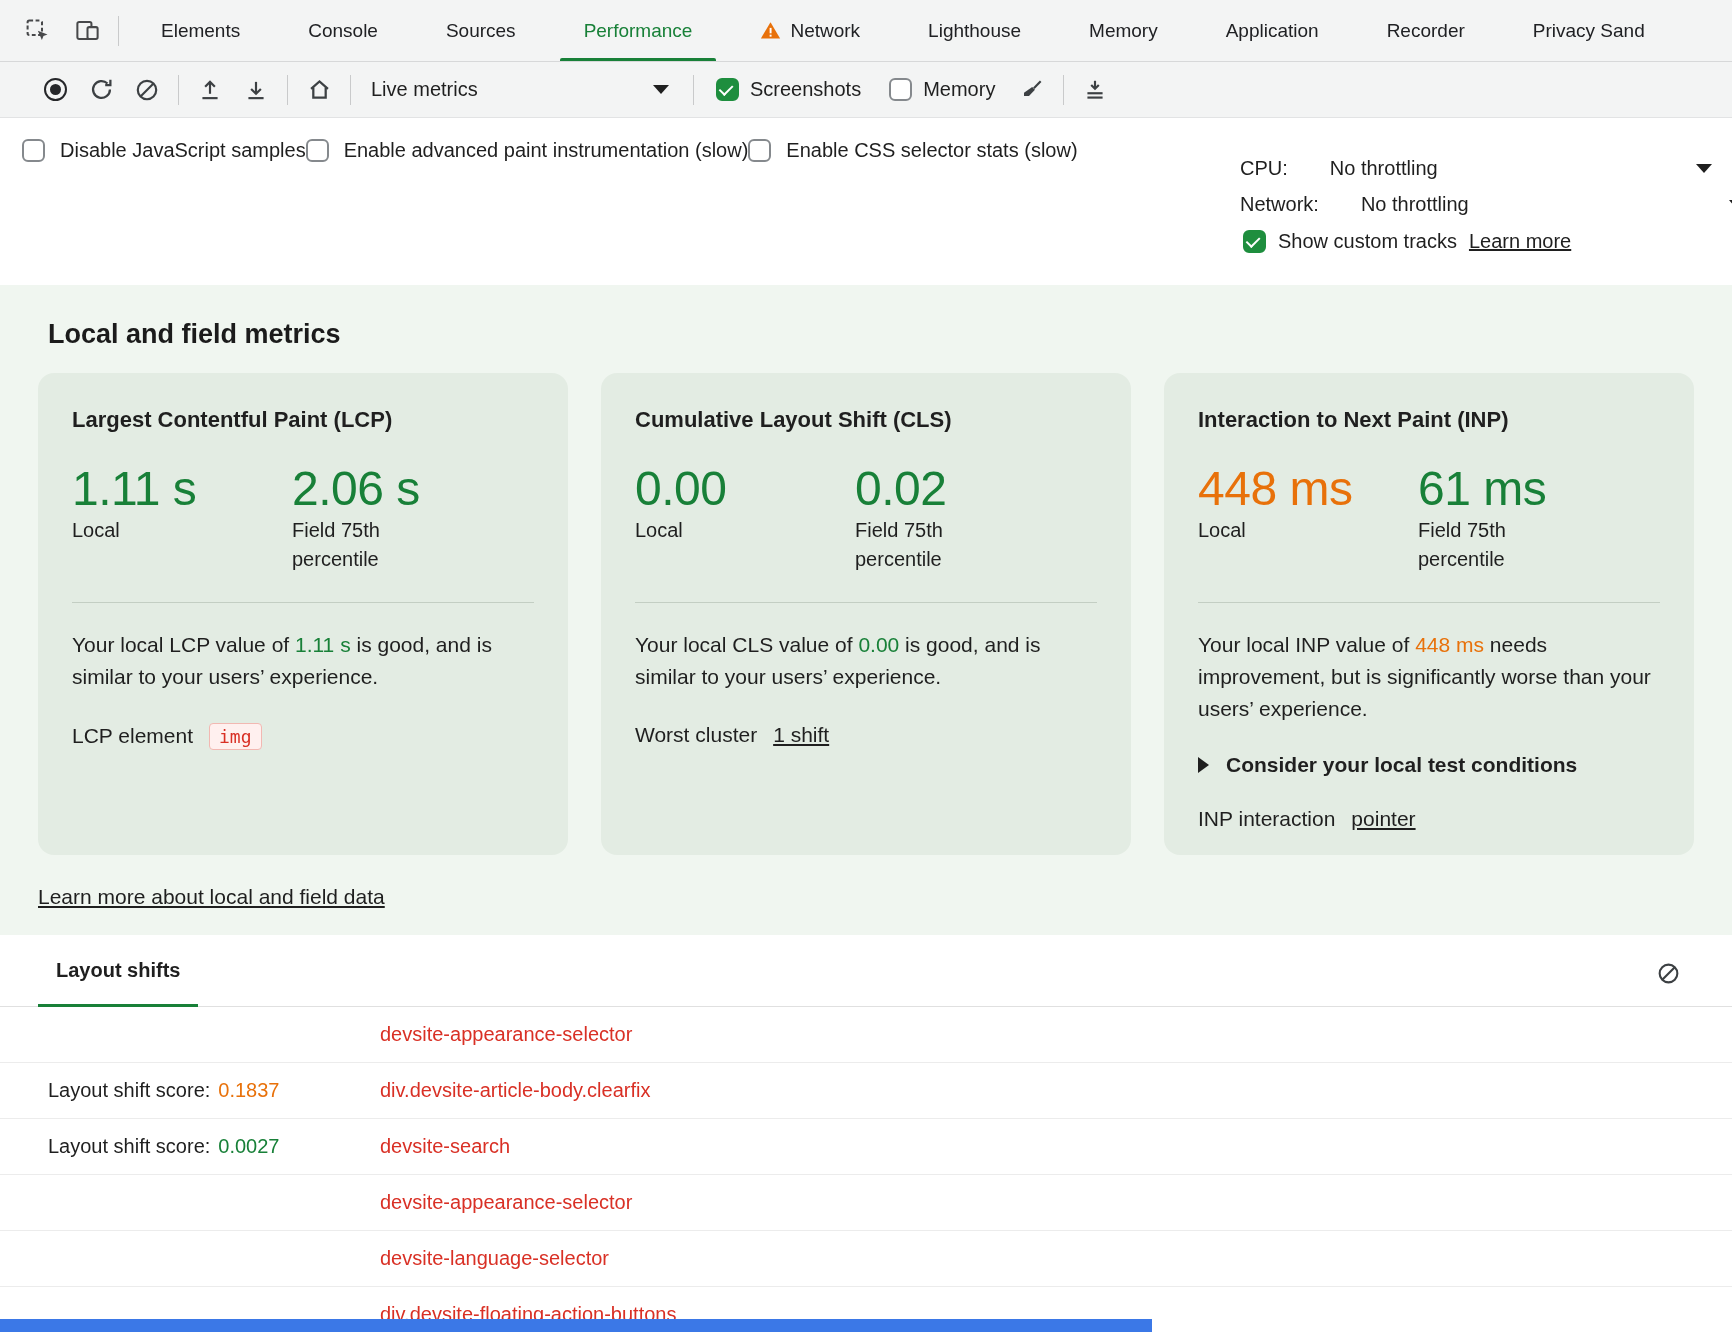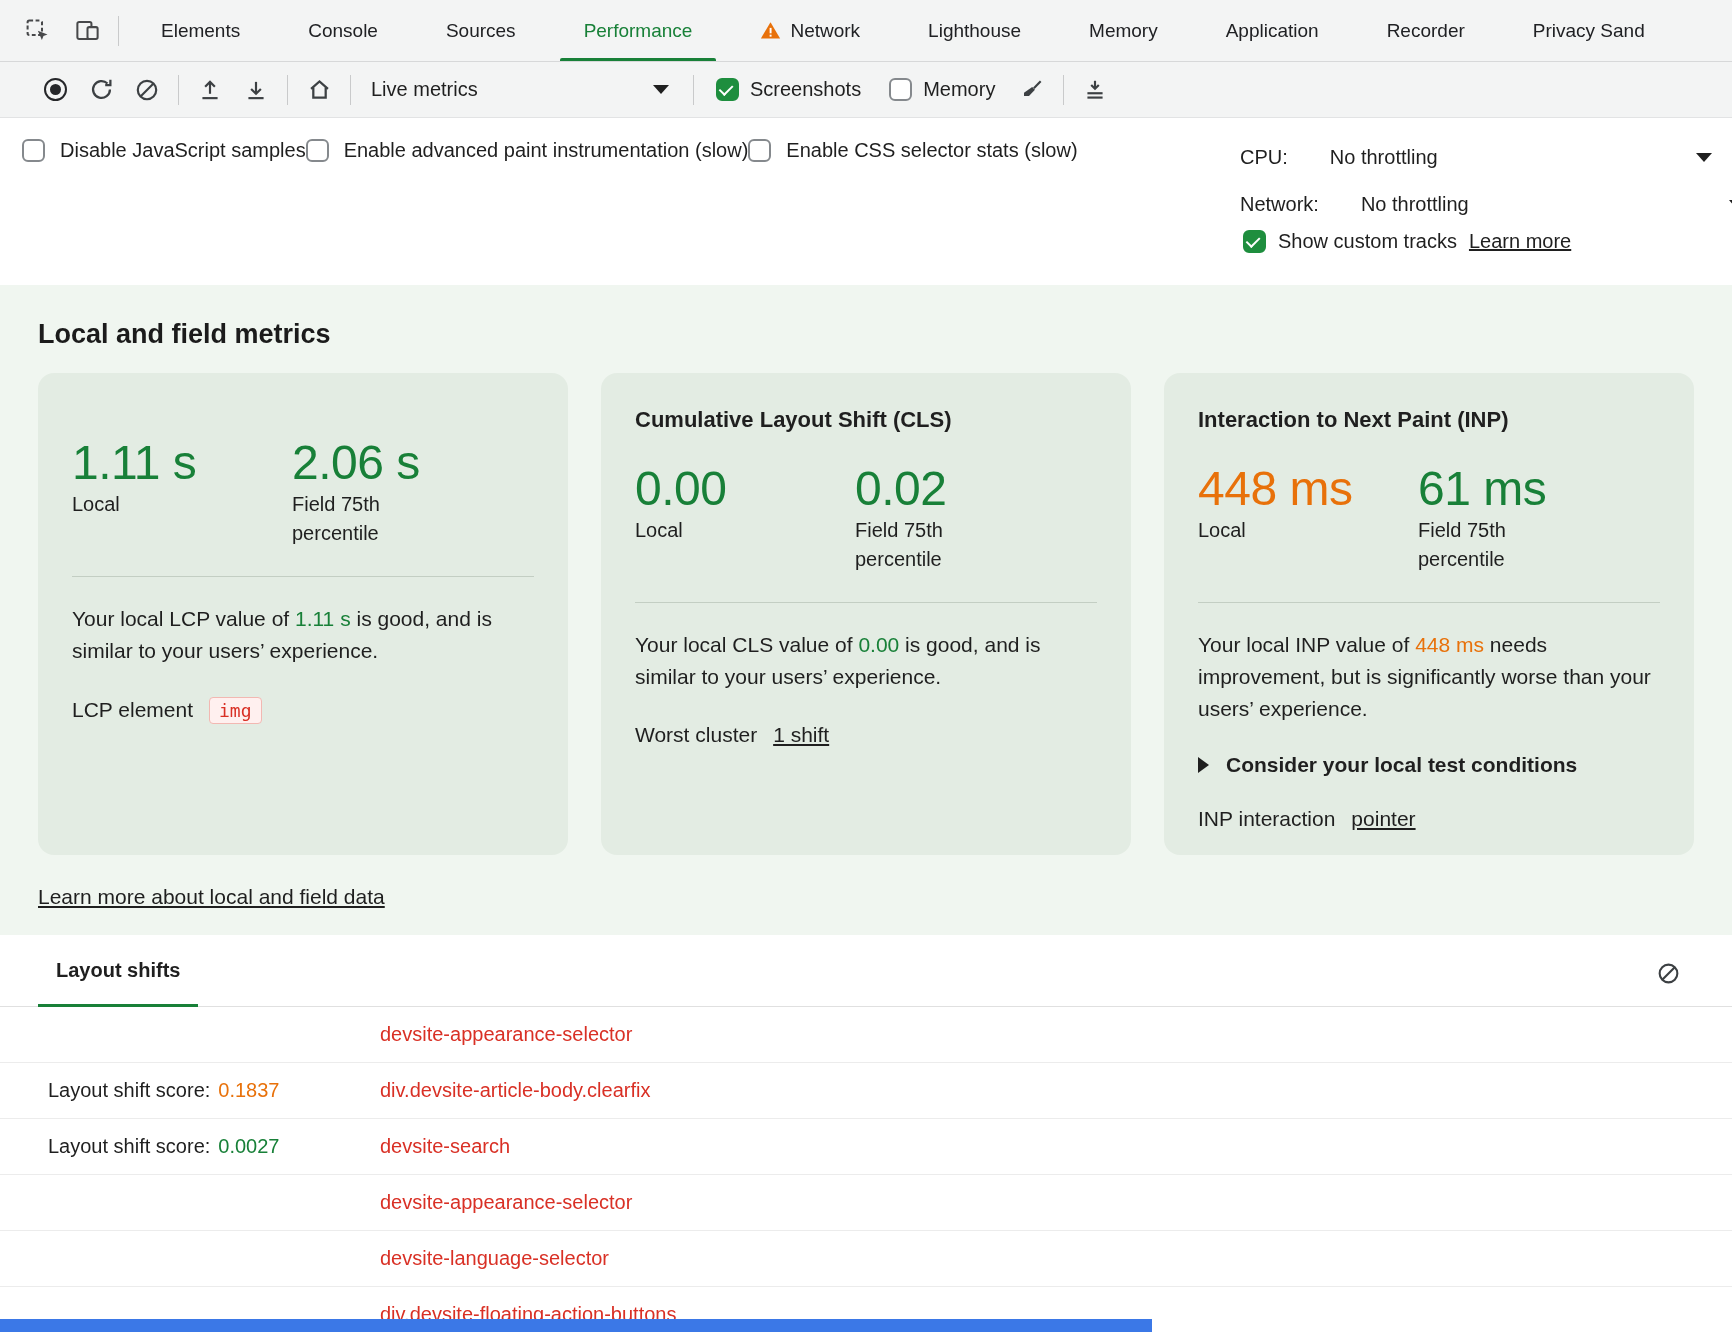--- a/index.html
+++ b/index.html
@@ -66,30 +66,30 @@
     transform: rotate(-45deg) translate(0px, -2px);
   }
 
   
   .settings { position: absolute; top: 118px; left: 0; width: 1732px; height: 167px; background: #fff; }
   .settings-left { padding: 6px 0 0 22px; display: flex; }
   .settings-row { display: flex; align-items: center; gap: 15px; height: 52px; font-size: 20px; }
   .cpu-row, .net-row {
     position: absolute; display: flex; align-items: center; font-size: 20px; height: 44px;
   }
-  .cpu-row { top: 17px; left: 1240px; width: 472px; }
+  .cpu-row { top: 28px; left: 1240px; width: 472px; }
   .net-row { top: 64px; left: 1240px; width: 505px; }
   .throttle-value { margin-left: 42px; }
   .row-spacer { flex: 1; }
   .tracks-row { position: absolute; top: 112px; left: 1243px; display: flex; align-items: center; gap: 12px; font-size: 20px; }
   .dark-link { color: #1f1f1f; text-decoration: underline; cursor: pointer; }
 
   
   .main-green { position: absolute; top: 285px; left: 0; width: 1732px; height: 650px; background: #f0f6f0; }
-  .metrics-heading { margin: 0; position: absolute; top: 34px; left: 38px; font-size: 27px; font-weight: 700; color: #1b1b1b; }
+  .metrics-heading { margin: 0; position: absolute; top: 34px; left: 48px; font-size: 27px; font-weight: 700; color: #1b1b1b; }
   .cards { position: absolute; top: 88px; left: 38px; right: 38px; display: flex; gap: 33px; }
   .card { flex: 1; height: 482px; background: #e3ece3; border-radius: 16px; padding: 34px 34px; }
   .card-title { font-size: 22px; font-weight: 700; }
   .values { display: flex; margin-top: 30px; }
   .vcol-local { width: 220px; flex: none; }
   .metric-value { font-size: 48px; line-height: 1.08; letter-spacing: -0.5px; }
   .metric-value.green { color: #188038; }
   .metric-value.orange { color: #e8710a; }
   .vlabel { font-size: 20px; margin-top: 1px; line-height: 29px; }
   .vlabel.field { max-width: 138px; }
@@ -306,20 +306,21 @@
     <span class="dark-link">Learn more</span>
   </div>
 </div>
 
 <div class="main-green">
   <h1 class="metrics-heading">Local and field metrics</h1>
 
   <div class="cards">
 
     <div class="card">
+      <div class="card-title">Largest Contentful Paint (LCP)</div>
       <div class="values">
         <div class="vcol-local">
           <div class="metric-value green">1.11 s</div>
           <div class="vlabel">Local</div>
         </div>
         <div>
           <div class="metric-value green">2.06 s</div>
           <div class="vlabel field">Field 75th percentile</div>
         </div>
       </div>

